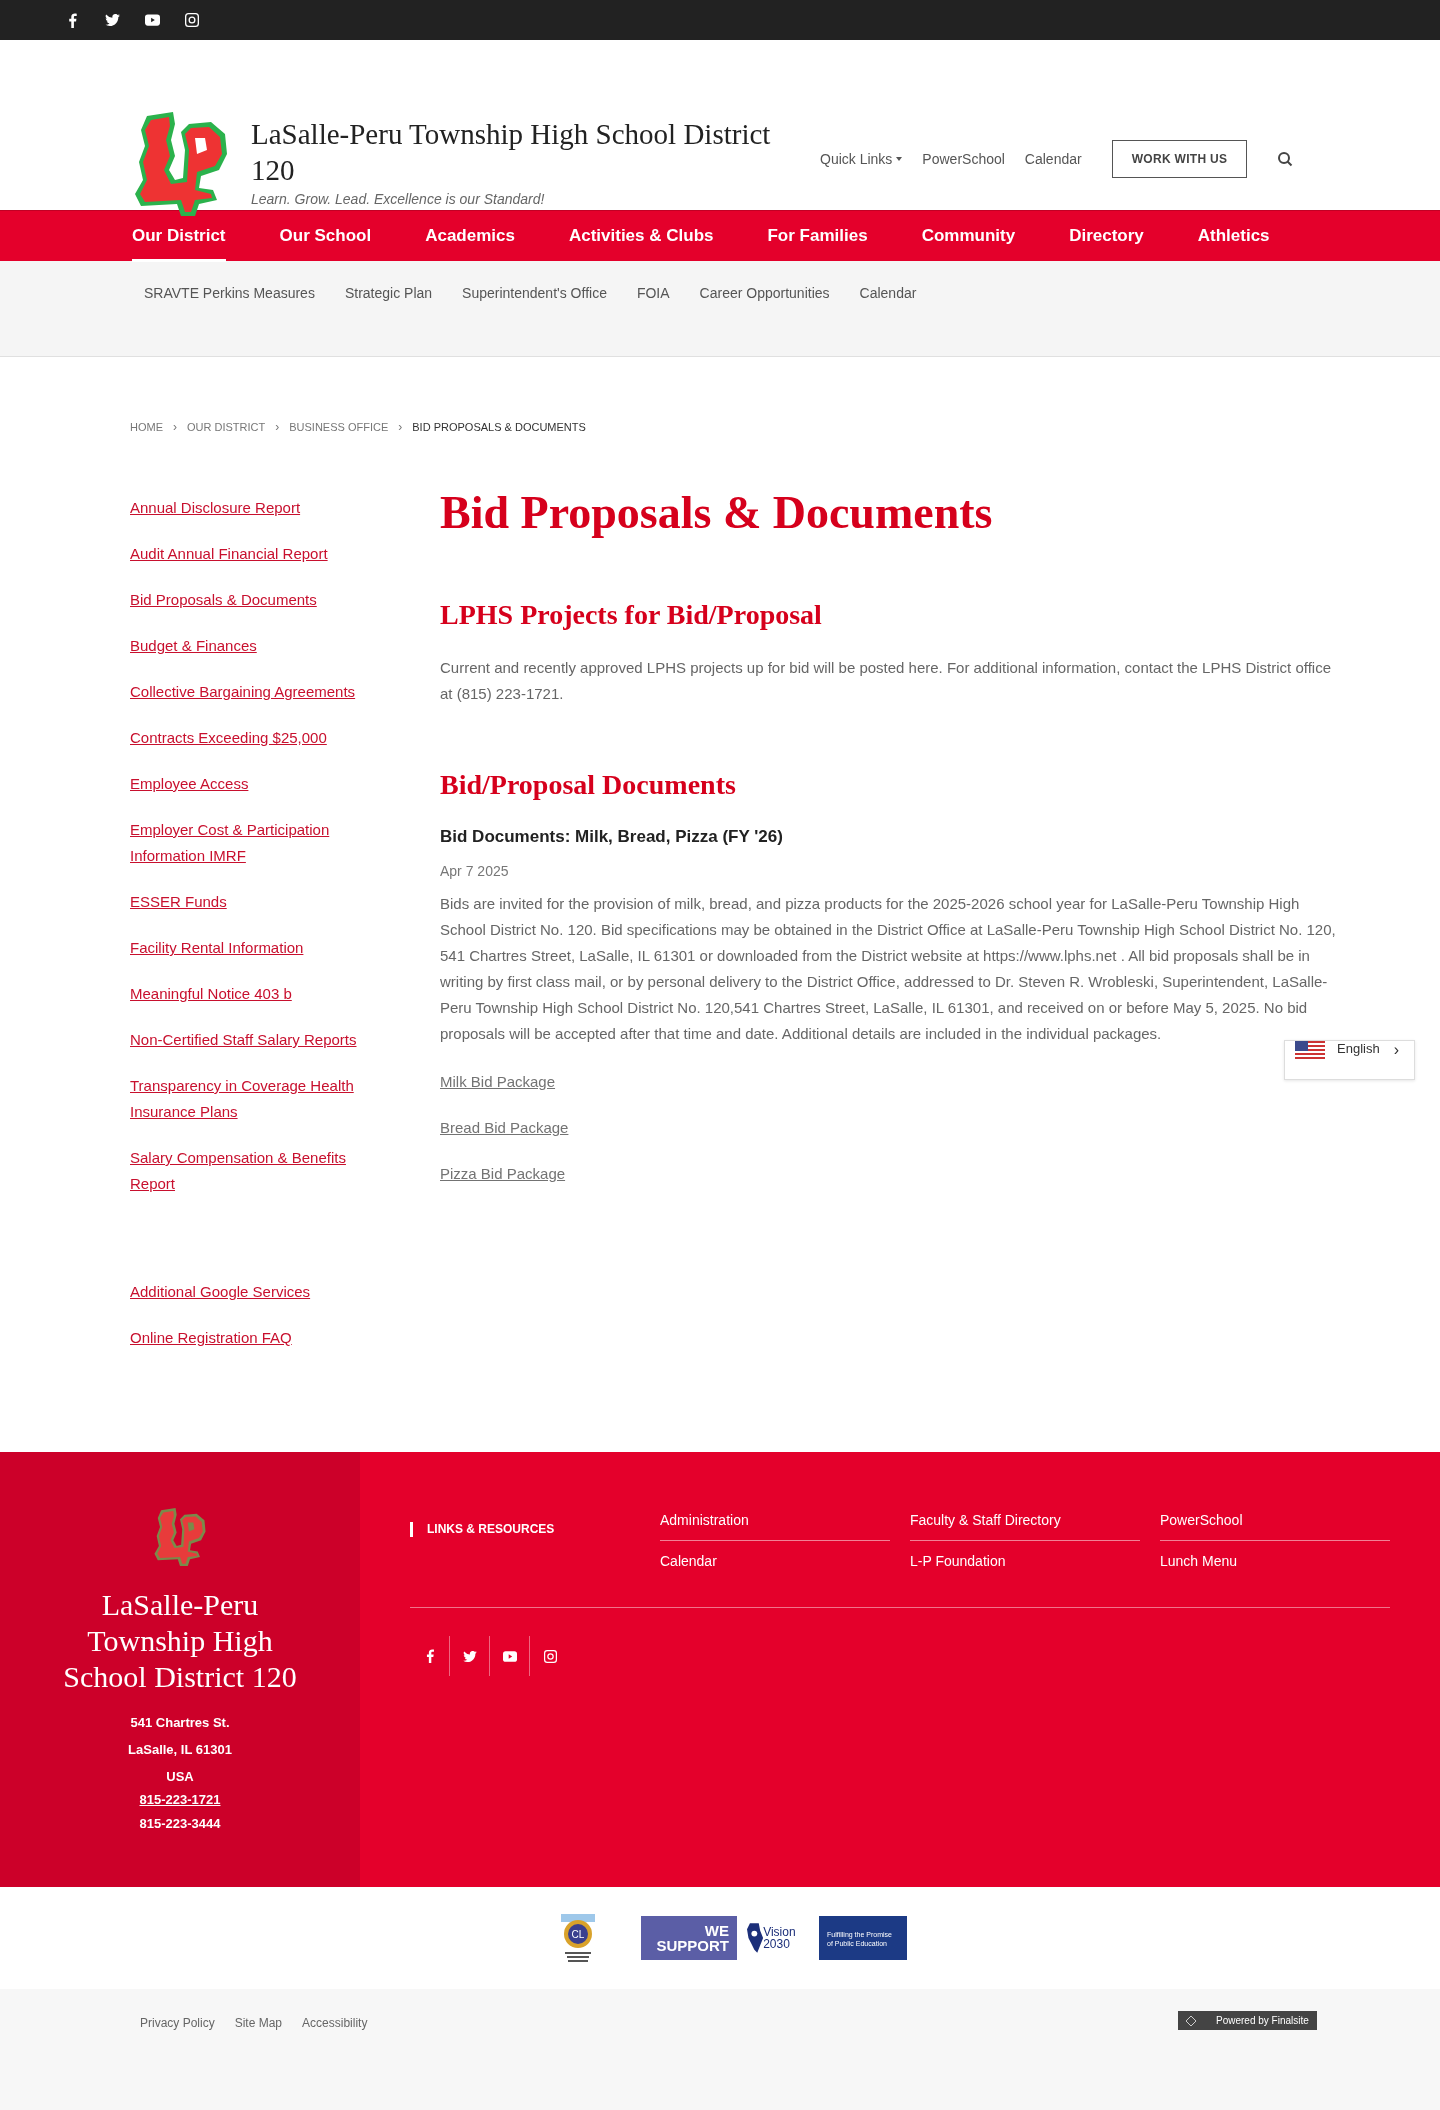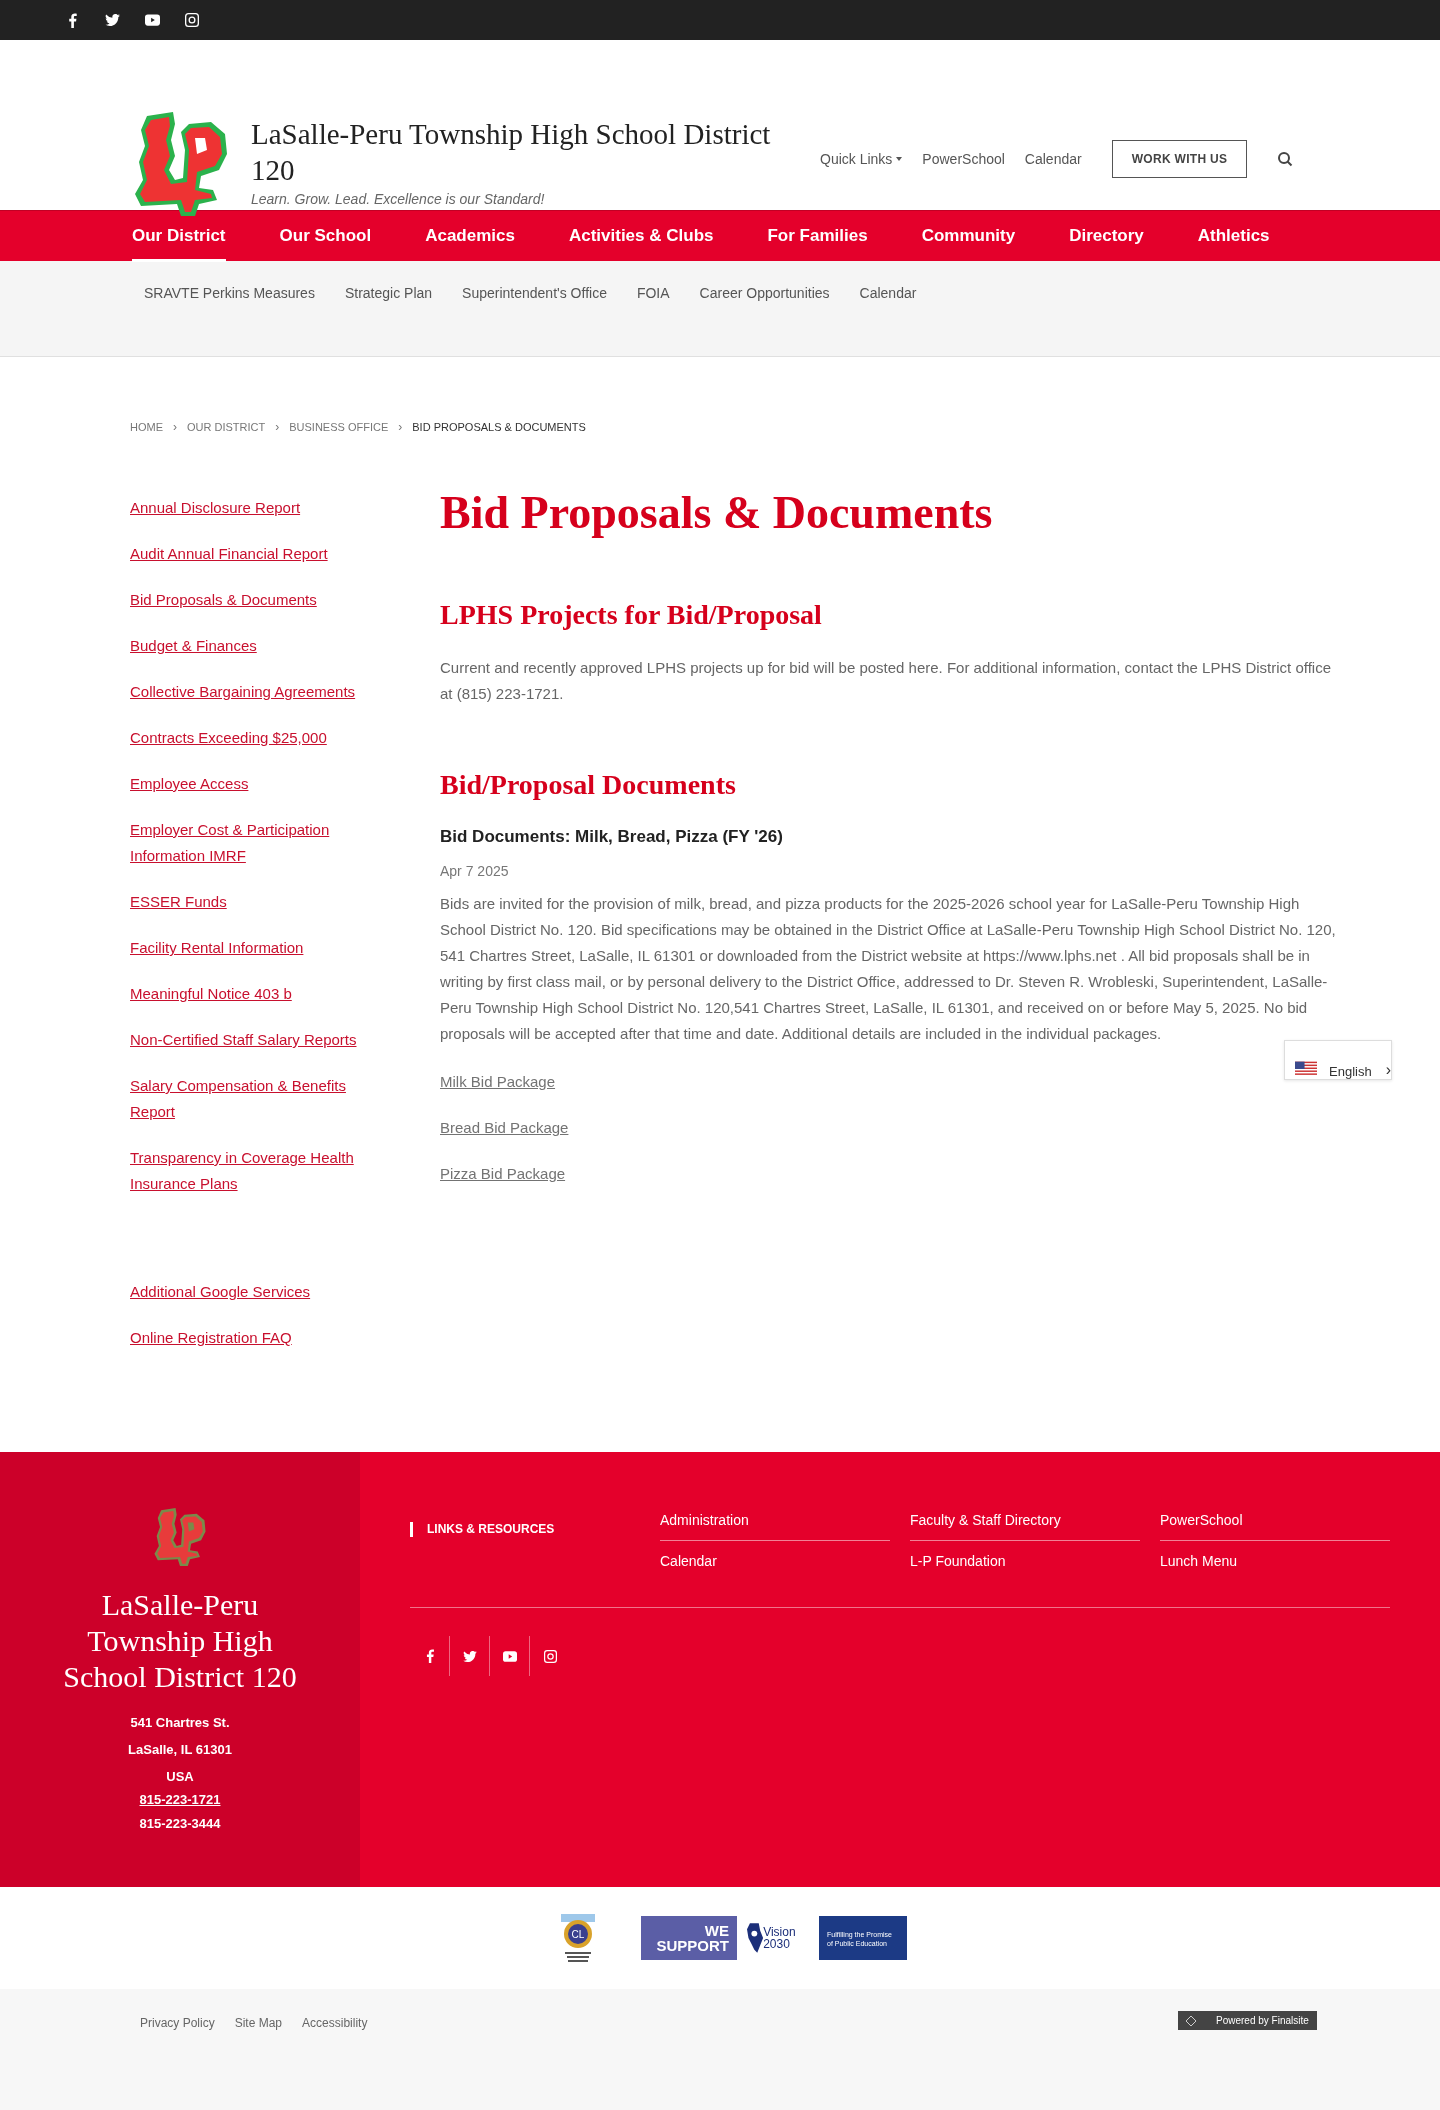--- a/index.html
+++ b/index.html
@@ -51,21 +51,21 @@
   .h2 { font-family: "Liberation Serif", serif; font-size: 28px; font-weight: bold; color: #d6001c; margin-top: 54px; line-height: 36px; }
   .para { font-size: 15px; color: #666; line-height: 26px; margin-top: 22px; }
   .h2.second { margin-top: 60px; }
   .doc-title { font-size: 17px; font-weight: bold; color: #222; margin-top: 24px; }
   .doc-date { font-size: 14px; color: #777; margin-top: 16px; }
   .doc-body { font-size: 15px; color: #666; line-height: 26px; margin-top: 12px; }
   .pkg { display: block; font-size: 15px; color: #737373; text-decoration: underline; margin-top: 20px; line-height: 26px; }
   .pkg.first { margin-top: 22px; }
 
   
-  .lang { position: absolute; left: 1284px; top: 1040px; width: 108px; height: 40px; border: 1px solid #ddd; background: #fff; display: flex; align-items: flex-end; padding-left: 10px; font-size: 13px; color: #333; box-shadow: 0 1px 3px rgba(0,0,0,.1); }
+  .lang { position: absolute; left: 1284px; top: 1040px; width: 131px; height: 40px; border: 1px solid #ddd; background: #fff; display: flex; align-items: flex-start; padding-left: 10px; font-size: 13px; color: #333; box-shadow: 0 1px 3px rgba(0,0,0,.1); }
   .lang .flag { width: 30px; height: 20px; margin-right: 12px; }
   .lang .chev { margin-left: 14px; font-size: 16px; }
 
   
   .footer { display: flex; height: 435px; background: #e4002b; }
   .footer-left { width: 360px; background: #cc0029; text-align: center; color: #fff; padding-top: 55px; }
   .footer-left .flogo { width: 56px; height: 60px; margin: 0 auto; }
   .footer-left .fname { font-family: "Liberation Serif", serif; font-size: 30px; line-height: 36px; margin-top: 16px; padding: 0 50px; }
   .footer-left .addr { font-size: 13px; font-weight: bold; line-height: 27px; margin-top: 14px; }
   .footer-left .addr .ph { text-decoration: underline; display: block; line-height: 20px; }
@@ -184,22 +184,22 @@
     <a>Bid Proposals &amp; Documents</a>
     <a>Budget &amp; Finances</a>
     <a>Collective Bargaining Agreements</a>
     <a>Contracts Exceeding $25,000</a>
     <a>Employee Access</a>
     <a>Employer Cost &amp; Participation Information IMRF</a>
     <a>ESSER Funds</a>
     <a>Facility Rental Information</a>
     <a>Meaningful Notice 403 b</a>
     <a>Non-Certified Staff Salary Reports</a>
+    <a>Transparency in Coverage Health Insurance Plans</a>
     <a>Salary Compensation &amp; Benefits Report</a>
-    <a>Transparency in Coverage Health Insurance Plans</a>
     <div class="gap"></div>
     <a>Additional Google Services</a>
     <a>Online Registration FAQ</a>
   </aside>
 
   <main class="main">
     <h1 class="page-title">Bid Proposals &amp; Documents</h1>
     <h2 class="h2">LPHS Projects for Bid/Proposal</h2>
     <p class="para">Current and recently approved LPHS projects up for bid will be posted here. For additional information, contact the LPHS District office at (815) 223-1721.</p>
     <h2 class="h2 second">Bid/Proposal Documents</h2>

